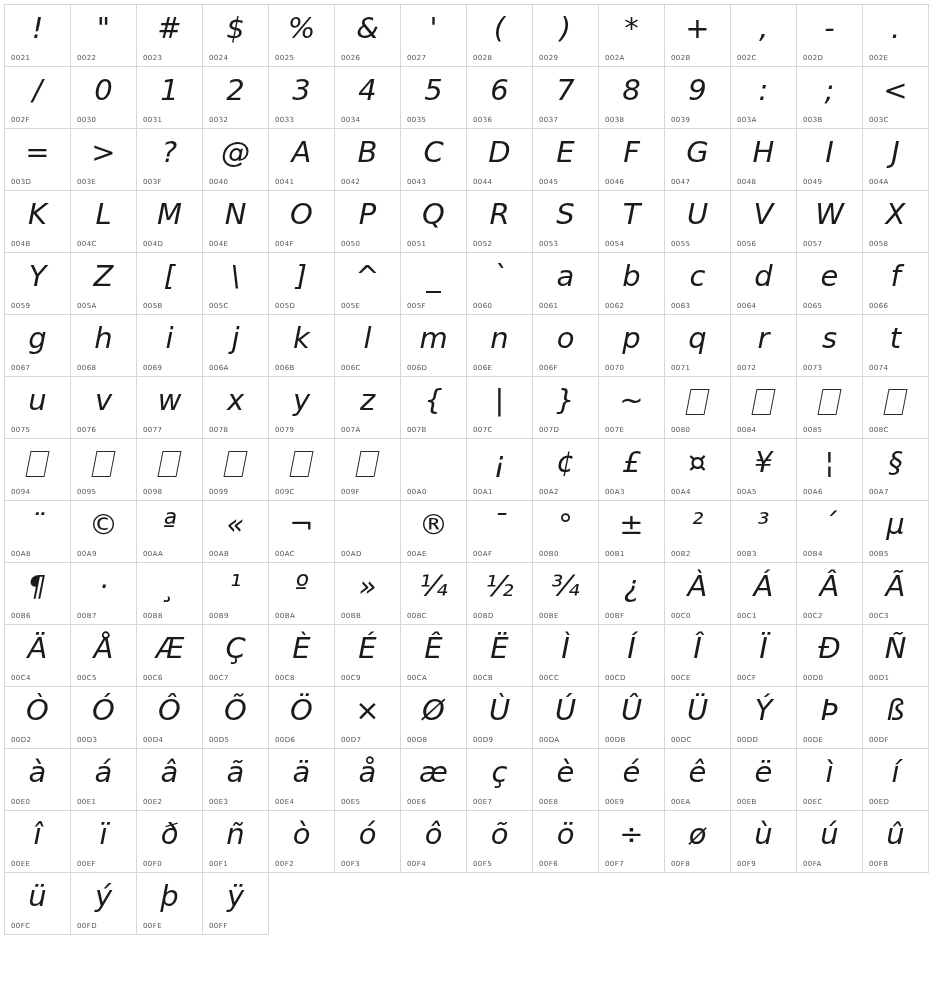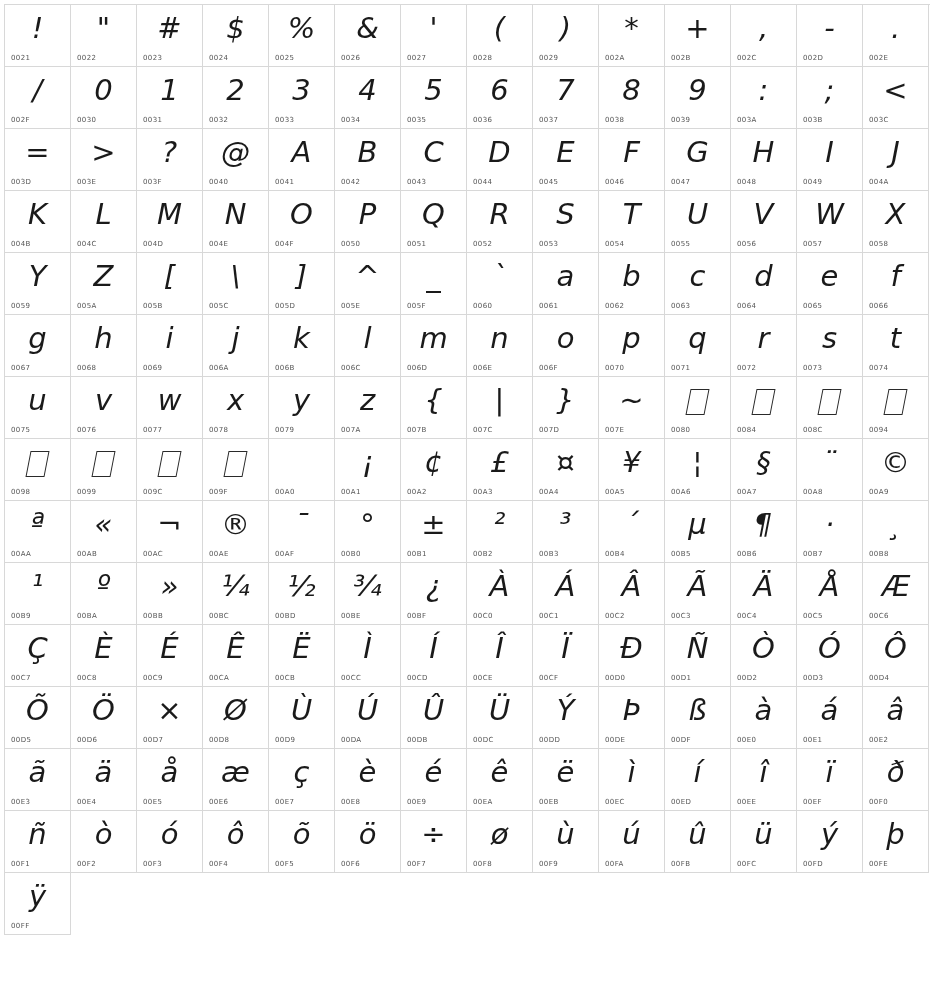--- a/index.html
+++ b/index.html
@@ -450,25 +450,33 @@
       <div class="cell">
         <div class="glyph"><span class="notdef"></span></div>
         <div class="code">0080</div>
       </div>
       <div class="cell">
         <div class="glyph"><span class="notdef"></span></div>
         <div class="code">0084</div>
       </div>
       <div class="cell">
         <div class="glyph"><span class="notdef"></span></div>
+        <div class="code">0085</div>
+      </div>
+      <div class="cell">
+        <div class="glyph"><span class="notdef"></span></div>
         <div class="code">008C</div>
       </div>
       <div class="cell">
         <div class="glyph"><span class="notdef"></span></div>
         <div class="code">0094</div>
+      </div>
+      <div class="cell">
+        <div class="glyph"><span class="notdef"></span></div>
+        <div class="code">0095</div>
       </div>
       <div class="cell">
         <div class="glyph"><span class="notdef"></span></div>
         <div class="code">0098</div>
       </div>
       <div class="cell">
         <div class="glyph"><span class="notdef"></span></div>
         <div class="code">0099</div>
       </div>
       <div class="cell">
@@ -523,20 +531,24 @@
         <div class="glyph">ª</div>
         <div class="code">00AA</div>
       </div>
       <div class="cell">
         <div class="glyph">«</div>
         <div class="code">00AB</div>
       </div>
       <div class="cell">
         <div class="glyph">¬</div>
         <div class="code">00AC</div>
+      </div>
+      <div class="cell">
+        <div class="glyph">­</div>
+        <div class="code">00AD</div>
       </div>
       <div class="cell">
         <div class="glyph">®</div>
         <div class="code">00AE</div>
       </div>
       <div class="cell">
         <div class="glyph">¯</div>
         <div class="code">00AF</div>
       </div>
       <div class="cell">

